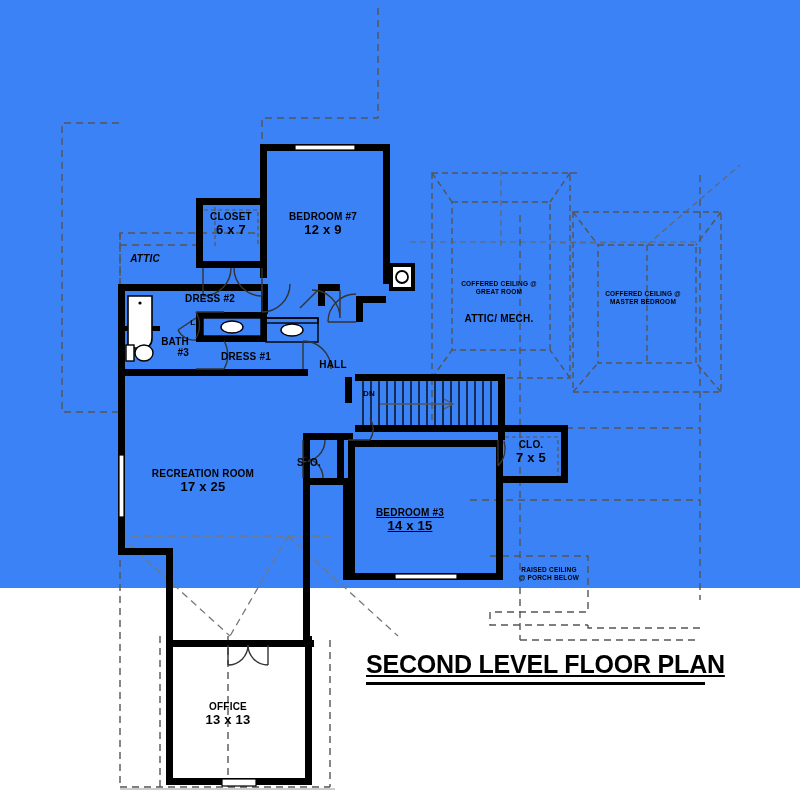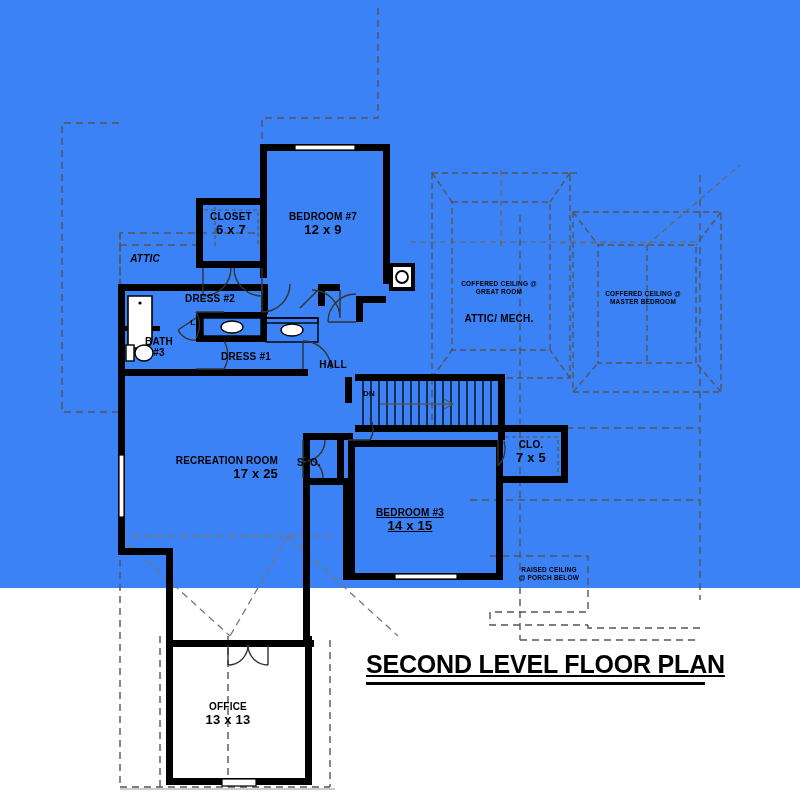--- a/index.html
+++ b/index.html
@@ -286,34 +286,34 @@
   </div>
 
   <div class="lbl" style="left:160px;top:294px;width:100px;">
     <span class="r1 nm">DRESS #2</span>
   </div>
 
   <div class="lbl" style="left:179px;top:319px;width:30px;">
     <span class="r1 sm">L.</span>
   </div>
 
-  <div class="lbl" style="left:129px;top:337px;width:60px;">
+  <div class="lbl" style="left:129px;top:337px;width:60px;text-align:right;">
     <span class="r1 nm">BATH</span>
     <span class="r2 nm">#3</span>
   </div>
 
   <div class="lbl" style="left:196px;top:352px;width:100px;">
     <span class="r1 nm">DRESS #1</span>
   </div>
 
   <div class="lbl" style="left:303px;top:360px;width:60px;">
     <span class="r1 nm">HALL</span>
   </div>
 
-  <div class="lbl" style="left:128px;top:456px;width:150px;text-align:right;">
+  <div class="lbl" style="left:128px;top:469px;width:150px;">
     <span class="r1 nm">RECREATION ROOM</span>
     <span class="r2 dm">17 x 25</span>
   </div>
 
   <div class="lbl" style="left:289px;top:458px;width:40px;">
     <span class="r1 nm">STO.</span>
   </div>
 
   <div class="lbl" style="left:496px;top:440px;width:70px;">
     <span class="r1 nm">CLO.</span>

